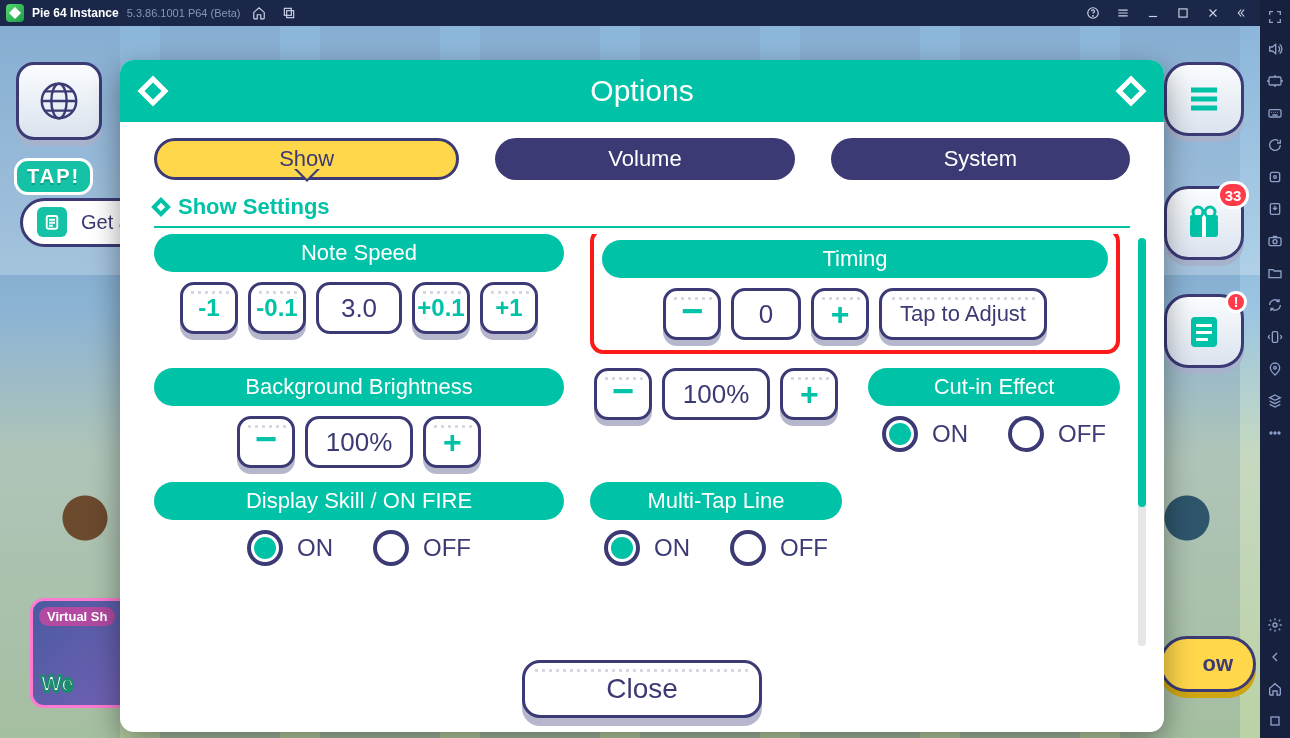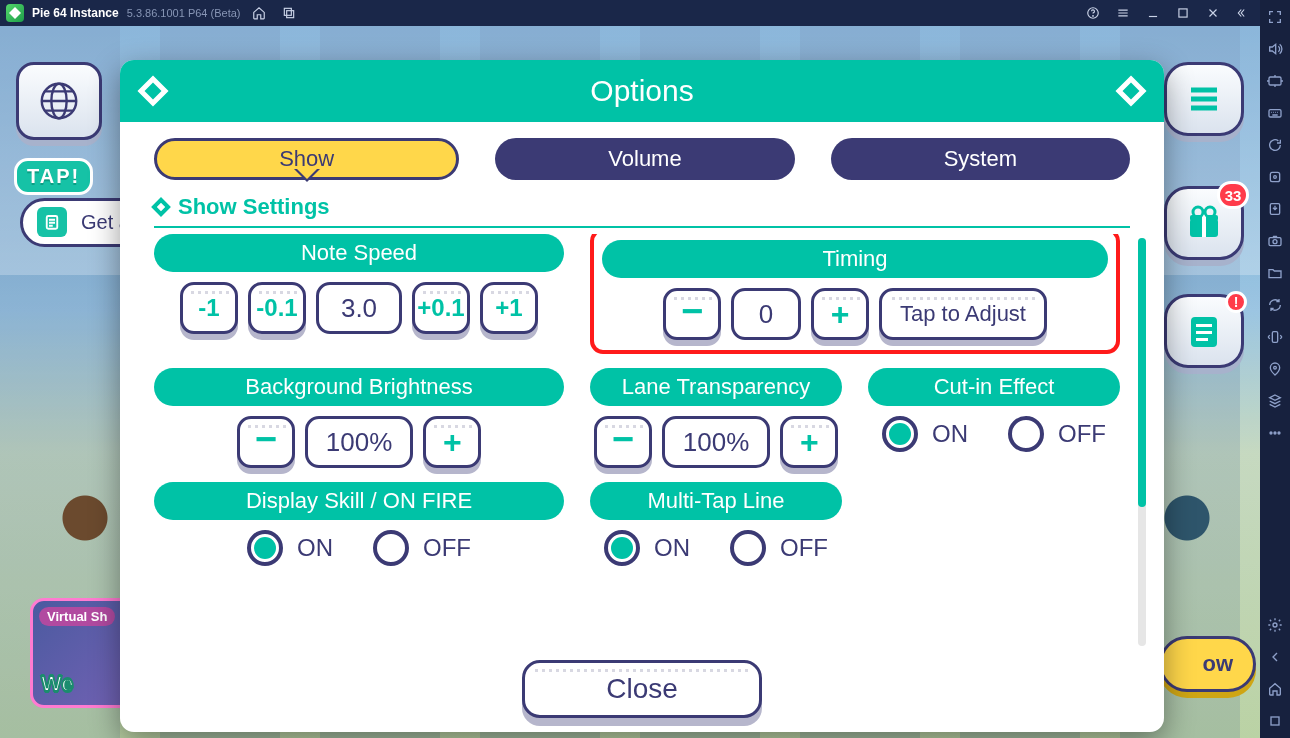--- a/index.html
+++ b/index.html
@@ -499,21 +499,20 @@
                 </div>
               <div class="valBox">100%</div>
               <div class="dotBtn">
                   <span class="topdots"></span>
                   <span class="plusGlyph">+</span>
                 </div>
             </div>
           </div>
 
           <div class="cell">
-            <div class="pillHeader">Lane Transparency</div>
             <div class="controls">
               <div class="dotBtn">
                   <span class="topdots"></span>
                   <span class="minusGlyph">−</span>
                 </div>
               <div class="valBox">100%</div>
               <div class="dotBtn">
                   <span class="topdots"></span>
                   <span class="plusGlyph">+</span>
                 </div>

